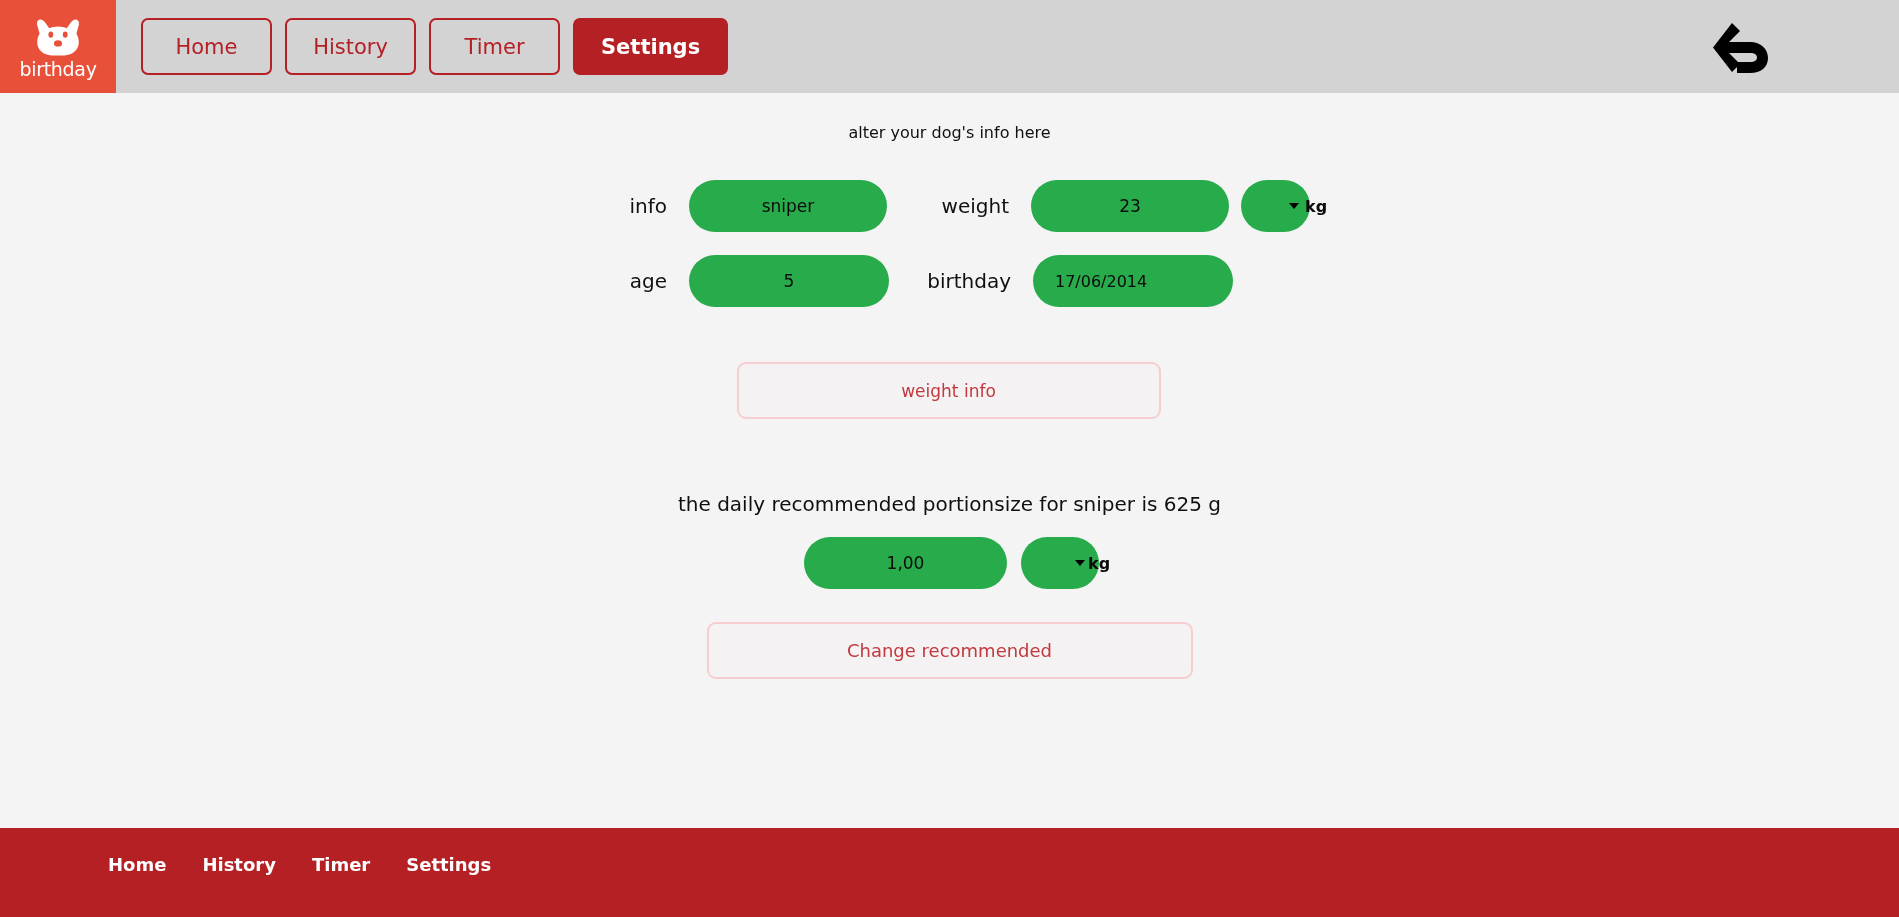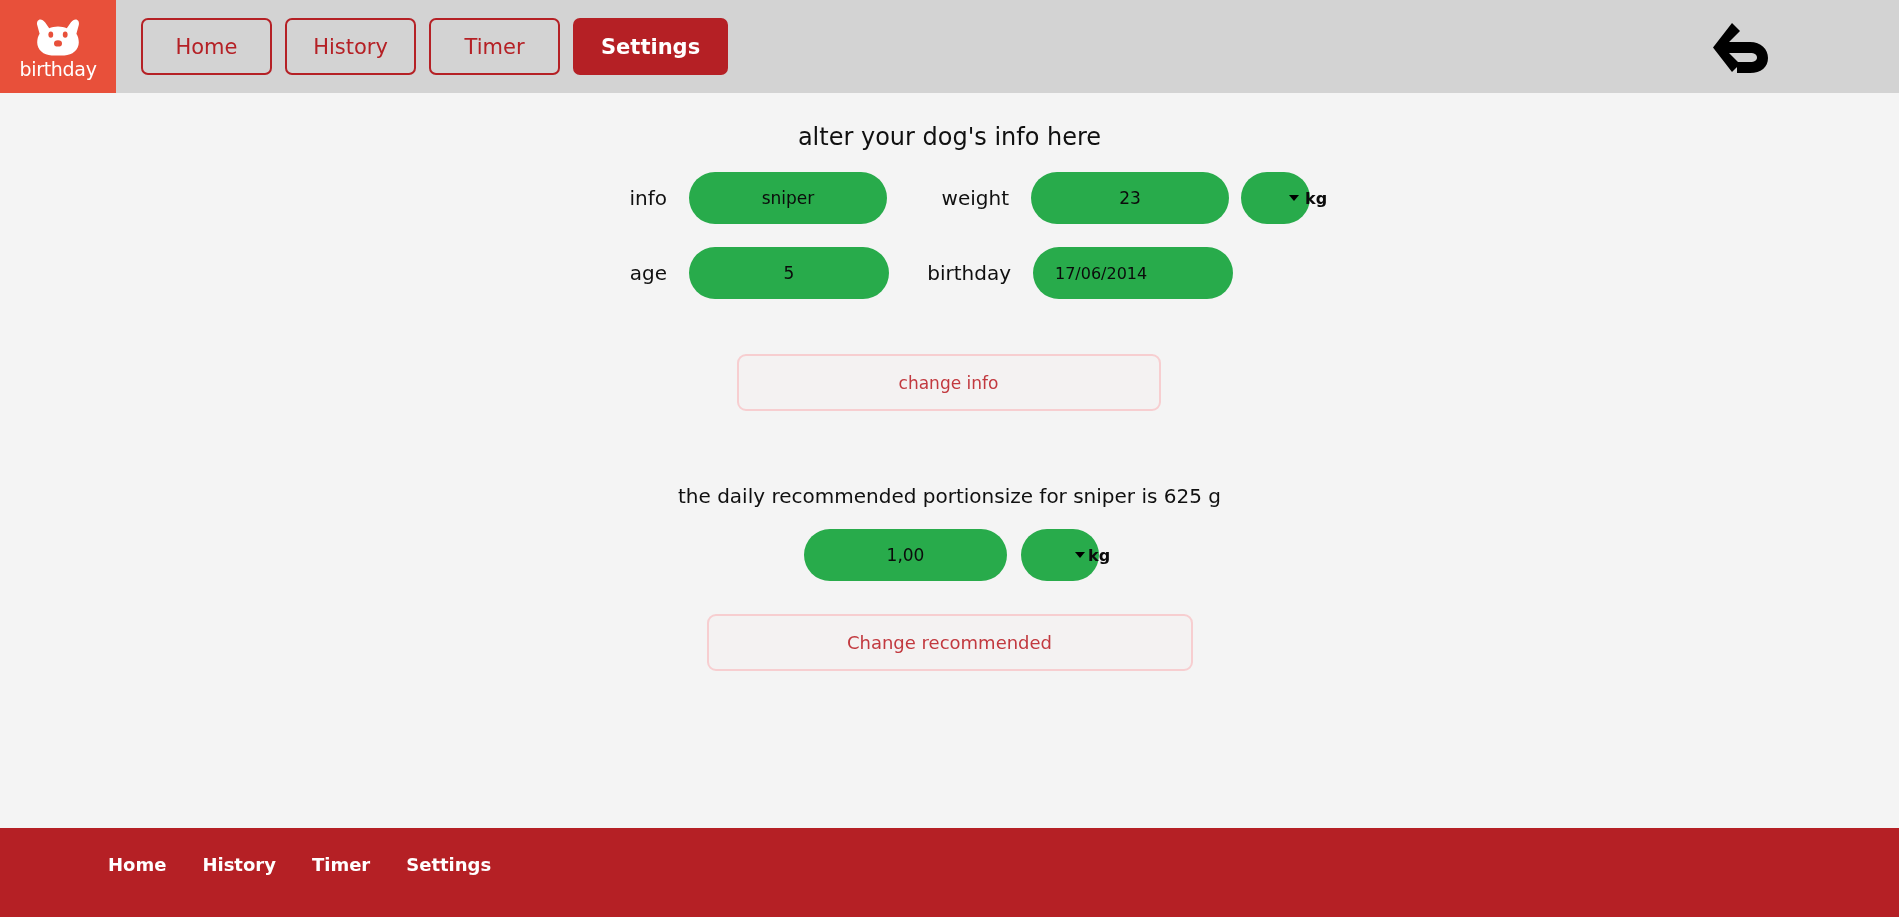--- a/index.html
+++ b/index.html
@@ -91,23 +91,23 @@
   #main {
     background: #f4f4f4;
     height: 735px;
     padding-top: 30px;
     display: flex;
     flex-direction: column;
     align-items: center;
   }
 
   #info-heading {
-    font-size: 24px;
+    font-size: 16px;
     color: #101010;
-    margin-bottom: 16px;
+    margin-bottom: 33px;
   }
 
   .form-row {
     display: flex;
     align-items: center;
     width: 1899px;
     justify-content: flex-start;
     padding-left: 611px;
     margin-bottom: 13px;
     height: 62px;
@@ -293,21 +293,21 @@
     </div>
   </div>
 
   <div class="form-row">
     <span class="field-label lbl-age">age</span>
     <input class="pill-input w-age" type="text" value="5" style="">
     <span class="field-label lbl-birth">birthday</span>
     <input class="pill-input w-birth" type="text" value="17/06/2014" style="">
   </div>
 
-  <div class="outline-button" id="change-info-button">change info</div>
+  <div class="outline-button" id="change-info-button">weight info</div>
 
   <div id="portion-text">the daily recommended portionsize for sniper is 625 g</div>
 
   <div id="portion-row">
     <input class="pill-input" id="portion-input" type="text" value="1,00" style="">
     <div class="unit-select" id="portion-unit">
       <span class="unit-text">kg</span>
       <span class="caret"></span>
     </div>
   </div>

